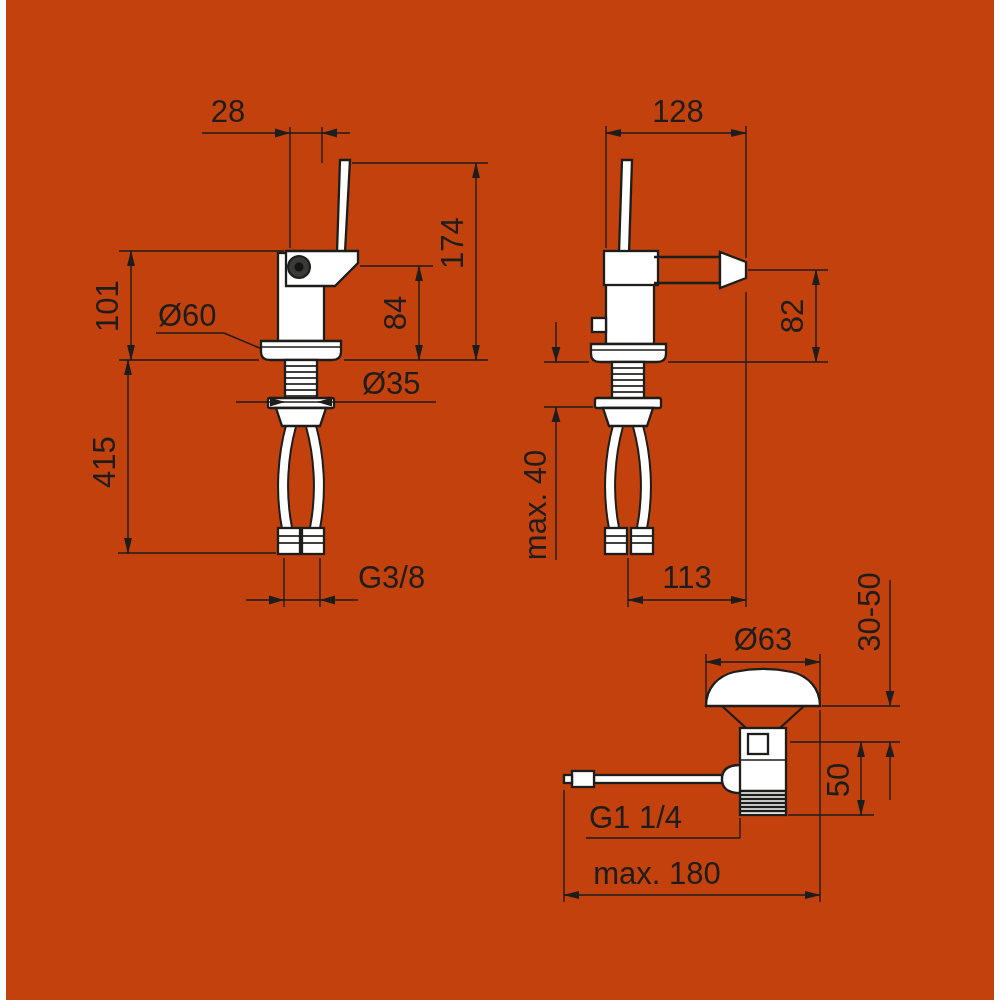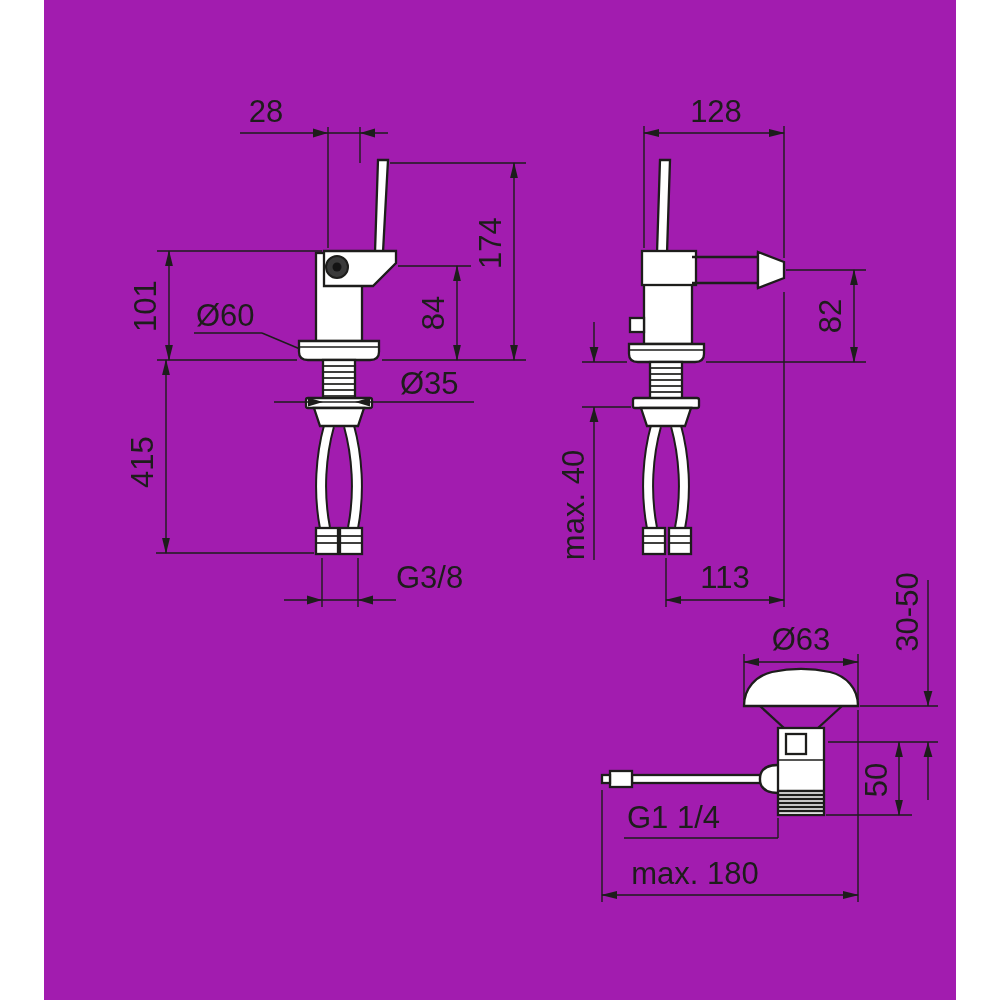--- a/index.html
+++ b/index.html
@@ -1,16 +1,16 @@
 <!DOCTYPE html>
 <html><head>
 <meta charset="utf-8">
 <style>
   html,body{margin:0;padding:0;background:#ffffff;}
-  .page{width:912px;height:1000px;background:#a21caf;position:relative;margin:0 auto;text-align:right;}
+  .page{width:988px;height:1000px;background:#c2410c;position:relative;margin:0 auto;text-align:right;}
   svg text{font-family:"Liberation Sans", sans-serif;font-size:31px;fill:#1d1d1b;}
   .obj{stroke:#1d1d1b;stroke-width:2.3;fill:#ffffff;}
   .ln{stroke:#1d1d1b;stroke-width:2.3;fill:none;}
   .thin{stroke:#1d1d1b;stroke-width:1.7;fill:none;}
   .dim{stroke:#1d1d1b;stroke-width:1.4;fill:none;}
   .arr{fill:#1d1d1b;stroke:none;}
   .hoseB{stroke:#1d1d1b;stroke-width:12;fill:none;}
   .hoseW{stroke:#ffffff;stroke-width:8;fill:none;}
   .thread{stroke:#1d1d1b;stroke-width:2.4;}
 </style>

